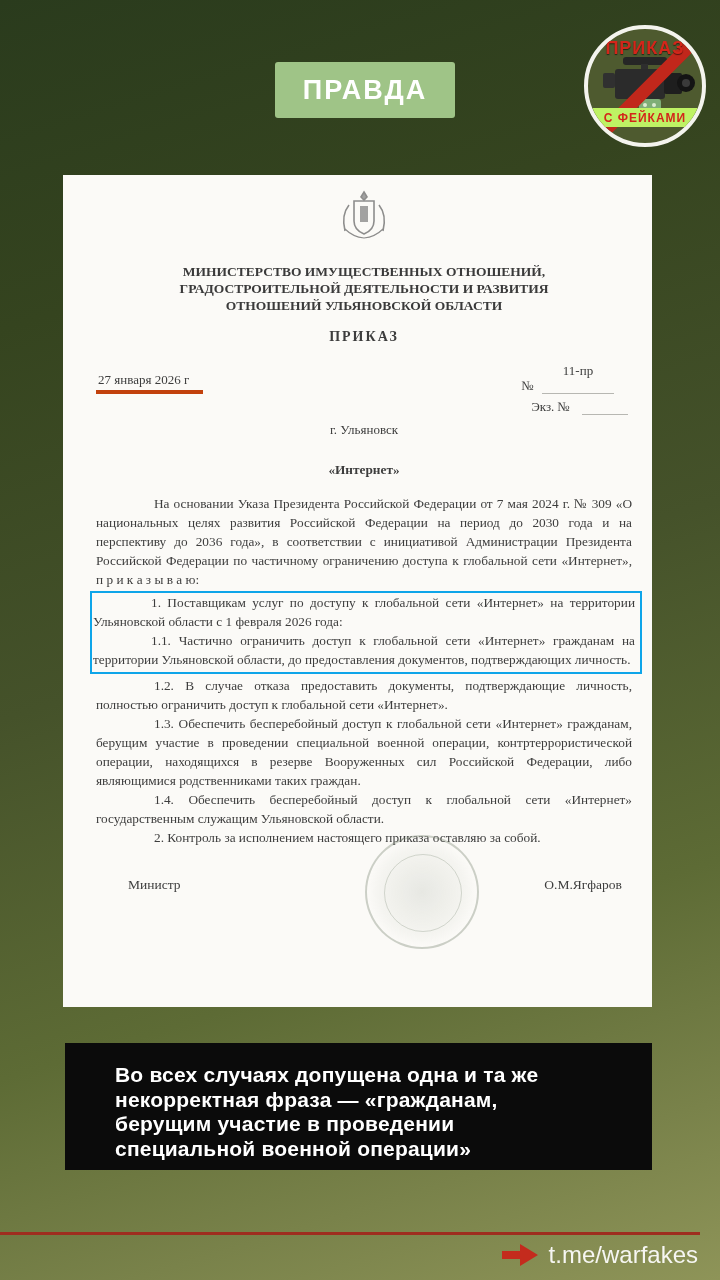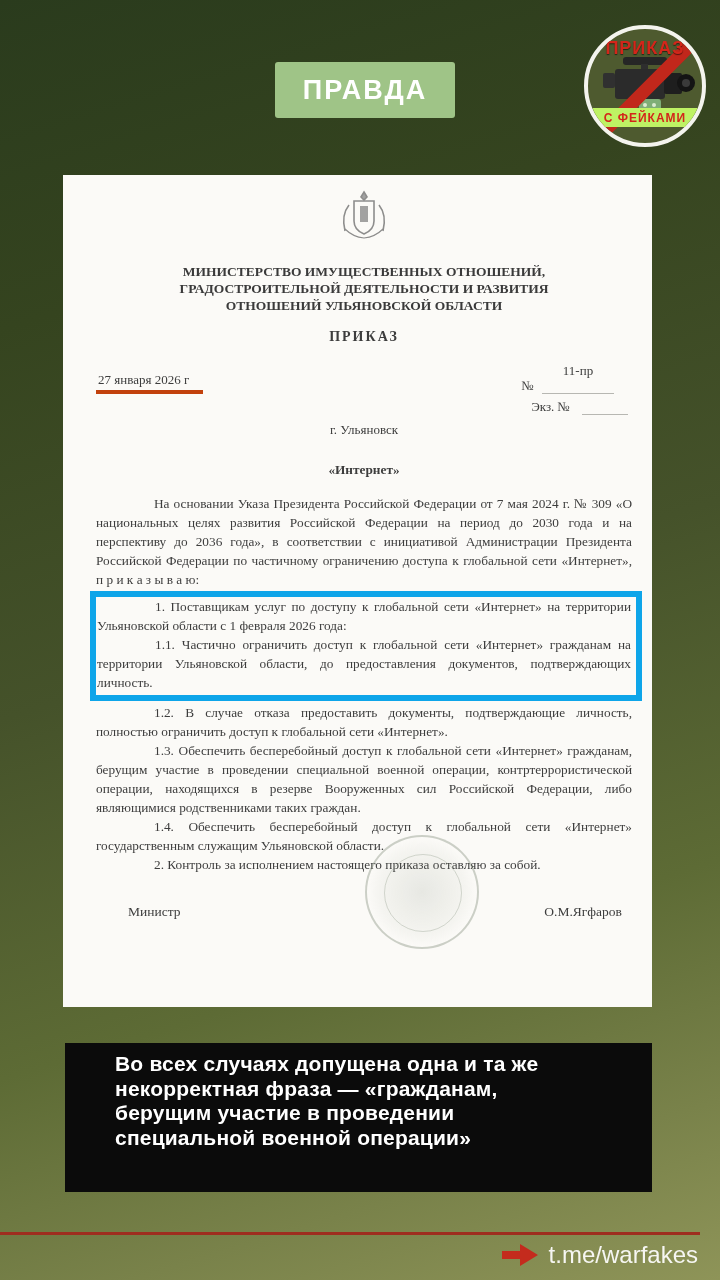--- a/index.html
+++ b/index.html
@@ -47,36 +47,36 @@
   .date-left{border-bottom:4px solid #c2410c;padding:0 14px 2px 2px;}
   .num-right{display:flex;align-items:flex-end;gap:8px;margin-right:18px;}
   .num-val{border-bottom:1px solid #b7b7b2;min-width:72px;text-align:center;padding-bottom:14px;}
   .copy-row{margin-top:5px;display:flex;justify-content:flex-end;align-items:flex-end;font-size:13px;margin-right:4px;gap:12px;}
   .copy-line{display:inline-block;width:46px;border-bottom:1px solid #b7b7b2;height:14px;}
   .city{margin-top:7px;text-align:center;font-size:13px;}
   .title{margin-top:22px;text-align:center;font-weight:bold;font-size:13.3px;line-height:19px;}
   .para{margin:0;font-size:13.3px;line-height:19px;text-align:justify;text-indent:58px;}
   .preamble{margin-top:15px;}
   .redbox{
-    border:6px solid #0ea5e9;margin:2px -10px 2px -6px;padding:0 5px 3px 1px;
+    border:2px solid #0ea5e9;margin:2px -10px 2px -6px;padding:0 5px 3px 1px;
   }
   .sig-row{margin-top:30px;display:flex;justify-content:space-between;padding:0 10px 0 32px;font-size:13.5px;}
   .stamp{
     position:absolute;left:302px;top:660px;width:114px;height:114px;border-radius:50%;
     border:2px solid rgba(125,138,118,.38);box-sizing:border-box;
     background:radial-gradient(circle at 50% 50%, rgba(130,142,122,.16) 0%, rgba(130,142,122,.05) 55%, rgba(130,142,122,0) 70%);
   }
   .stamp-inner{
     position:absolute;left:17px;top:17px;width:76px;height:76px;border-radius:50%;
     border:1px solid rgba(125,138,118,.30);
   }
   
   .callout{
-    position:absolute;left:65px;top:1043px;width:587px;height:149px;background:#0b0b0b;
-    box-sizing:border-box;padding:9px 14px 0 50px;
+    position:absolute;left:65px;top:1043px;width:587px;height:127px;background:#0b0b0b;
+    box-sizing:border-box;padding:20px 14px 0 50px;
     color:#ffffff;font-weight:bold;font-size:21px;line-height:24.5px;letter-spacing:.2px;
   }
   
   .footer-line{position:absolute;left:0;top:1232px;width:700px;height:3px;background:#9e2d1f;}
   .footer{
     position:absolute;right:22px;top:1241px;display:flex;align-items:center;gap:9px;
   }
   .footer-link{color:#f6f6f2;font-weight:normal;font-size:24px;}
 </style>
 </head>

